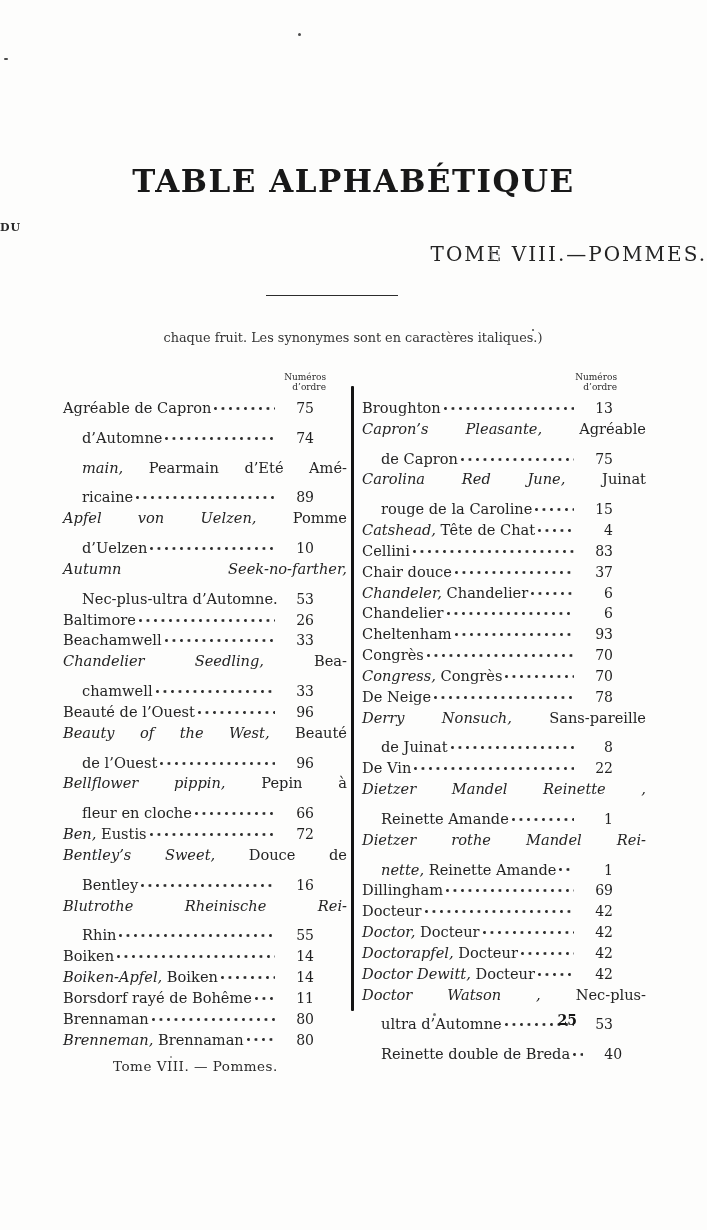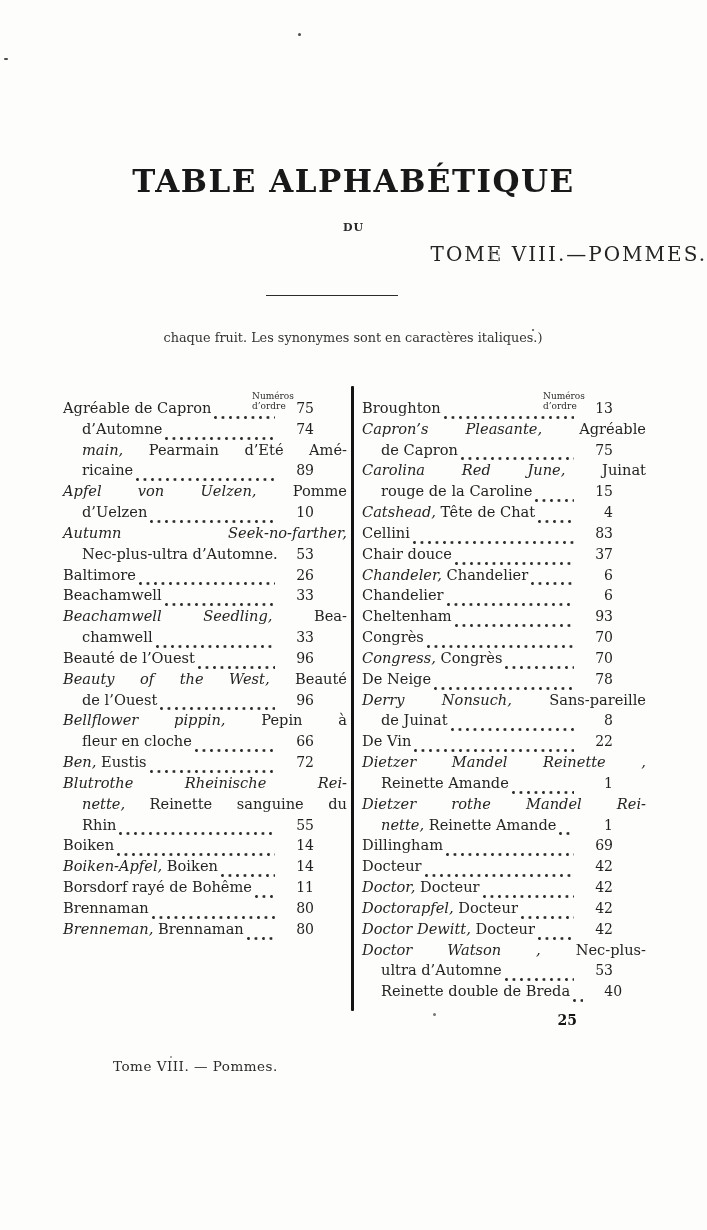--- a/index.html
+++ b/index.html
@@ -13,21 +13,21 @@
     color:#222;
   }
   
   .title{
     position:absolute;top:163px;left:0;width:100%;
     text-align:center;font-size:31px;font-weight:bold;
     letter-spacing:1.5px;color:#181818;
   }
   .du{
     position:absolute;top:221px;left:0;width:100%;
-    text-align:center;font-size:11px;font-weight:bold;
+    font-size:11px;font-weight:bold;
     letter-spacing:1px;color:#2a2a2a;
   }
   .tome{
     position:absolute;top:242px;left:0;width:100%;
     text-align:right;font-size:20px;letter-spacing:2px;color:#242424;
   }
   .artifact{
     position:absolute;top:249px;left:488px;
     font-size:12px;color:#9a9a96;letter-spacing:1px;
   }
@@ -35,42 +35,42 @@
     position:absolute;top:295px;left:266px;width:132px;
     border-top:1.6px solid #2c2c2c;
   }
   
   .intro{
     position:absolute;top:328px;left:52px;width:602px;
     text-align:center;font-size:12.8px;line-height:19.5px;color:#333;
   }
   
   .colhead{
-    position:absolute;top:391px;width:74px;
-    text-align:left;font-size:9px;line-height:10px;color:#2b2b2b;
+    position:absolute;top:372px;width:74px;
+    text-align:right;font-size:9px;line-height:10px;color:#2b2b2b;
   }
   .colhead.left{left:252px;}
   .colhead.right{left:543px;}
   .divider{
     position:absolute;left:351px;top:386px;width:2.6px;height:625px;
     background:#141414;border-radius:1px;
   }
   
   .col{
     position:absolute;top:398px;width:284px;
     font-size:14.6px;color:#242424;
   }
   .col.left{left:63px;}
   .col.right{left:362px;}
   .row{
-    display:flex;align-items:flex-end;
+    display:flex;align-items:center;
     height:20.83px;line-height:20.83px;
     white-space:nowrap;
   }
-  .row.ind{padding-left:19px;}
+  .row.ind{padding-left:19px;margin-top:9px;}
   .txt .it{font-style:italic;}
   .txt.just{
     flex:1;white-space:normal;
     text-align:justify;text-align-last:justify;
   }
   .leader{
     flex:1;height:3px;min-width:10px;
     margin:0 4px 0 3px;
     background-image:radial-gradient(circle at 1.5px 1.5px,#2e2e2e 1.15px,transparent 1.7px);
     background-size:7.5px 3px;background-repeat:repeat-x;
@@ -163,21 +163,21 @@
         <span class="txt"><span>Baltimore</span></span>
         <span class="leader"></span>
         <span class="num">26</span>
       </div>
       <div class="row">
         <span class="txt"><span>Beachamwell </span></span>
         <span class="leader"></span>
         <span class="num">33</span>
       </div>
       <div class="row">
-        <span class="txt just"><span class="it">Beachamwell Seedling,</span><span> Bea-</span></span>
+        <span class="txt just"><span class="it">Chandelier Seedling,</span><span> Bea-</span></span>
       </div>
       <div class="row ind">
         <span class="txt"><span>chamwell</span></span>
         <span class="leader"></span>
         <span class="num">33</span>
       </div>
       <div class="row">
         <span class="txt"><span>Beauté de l’Ouest</span></span>
         <span class="leader"></span>
         <span class="num">96</span>
@@ -197,24 +197,29 @@
         <span class="txt"><span>fleur en cloche</span></span>
         <span class="leader"></span>
         <span class="num">66</span>
       </div>
       <div class="row">
         <span class="txt"><span class="it">Ben,</span><span> Eustis</span></span>
         <span class="leader"></span>
         <span class="num">72</span>
       </div>
       <div class="row">
+        <span class="txt just"><span class="it">Bentley’s Sweet,</span><span> Douce de</span></span>
+      </div>
+      <div class="row ind">
+        <span class="txt"><span>Bentley</span></span>
+        <span class="leader"></span>
+        <span class="num">16</span>
+      </div>
+      <div class="row">
         <span class="txt just"><span class="it">Blutrothe Rheinische Rei-</span></span>
-      </div>
-      <div class="row ind">
-        <span class="txt just"><span class="it">nette,</span><span> Reinette sanguine du</span></span>
       </div>
       <div class="row ind">
         <span class="txt"><span>Rhin </span></span>
         <span class="leader"></span>
         <span class="num">55</span>
       </div>
       <div class="row">
         <span class="txt"><span>Boiken </span></span>
         <span class="leader"></span>
         <span class="num">14</span>

